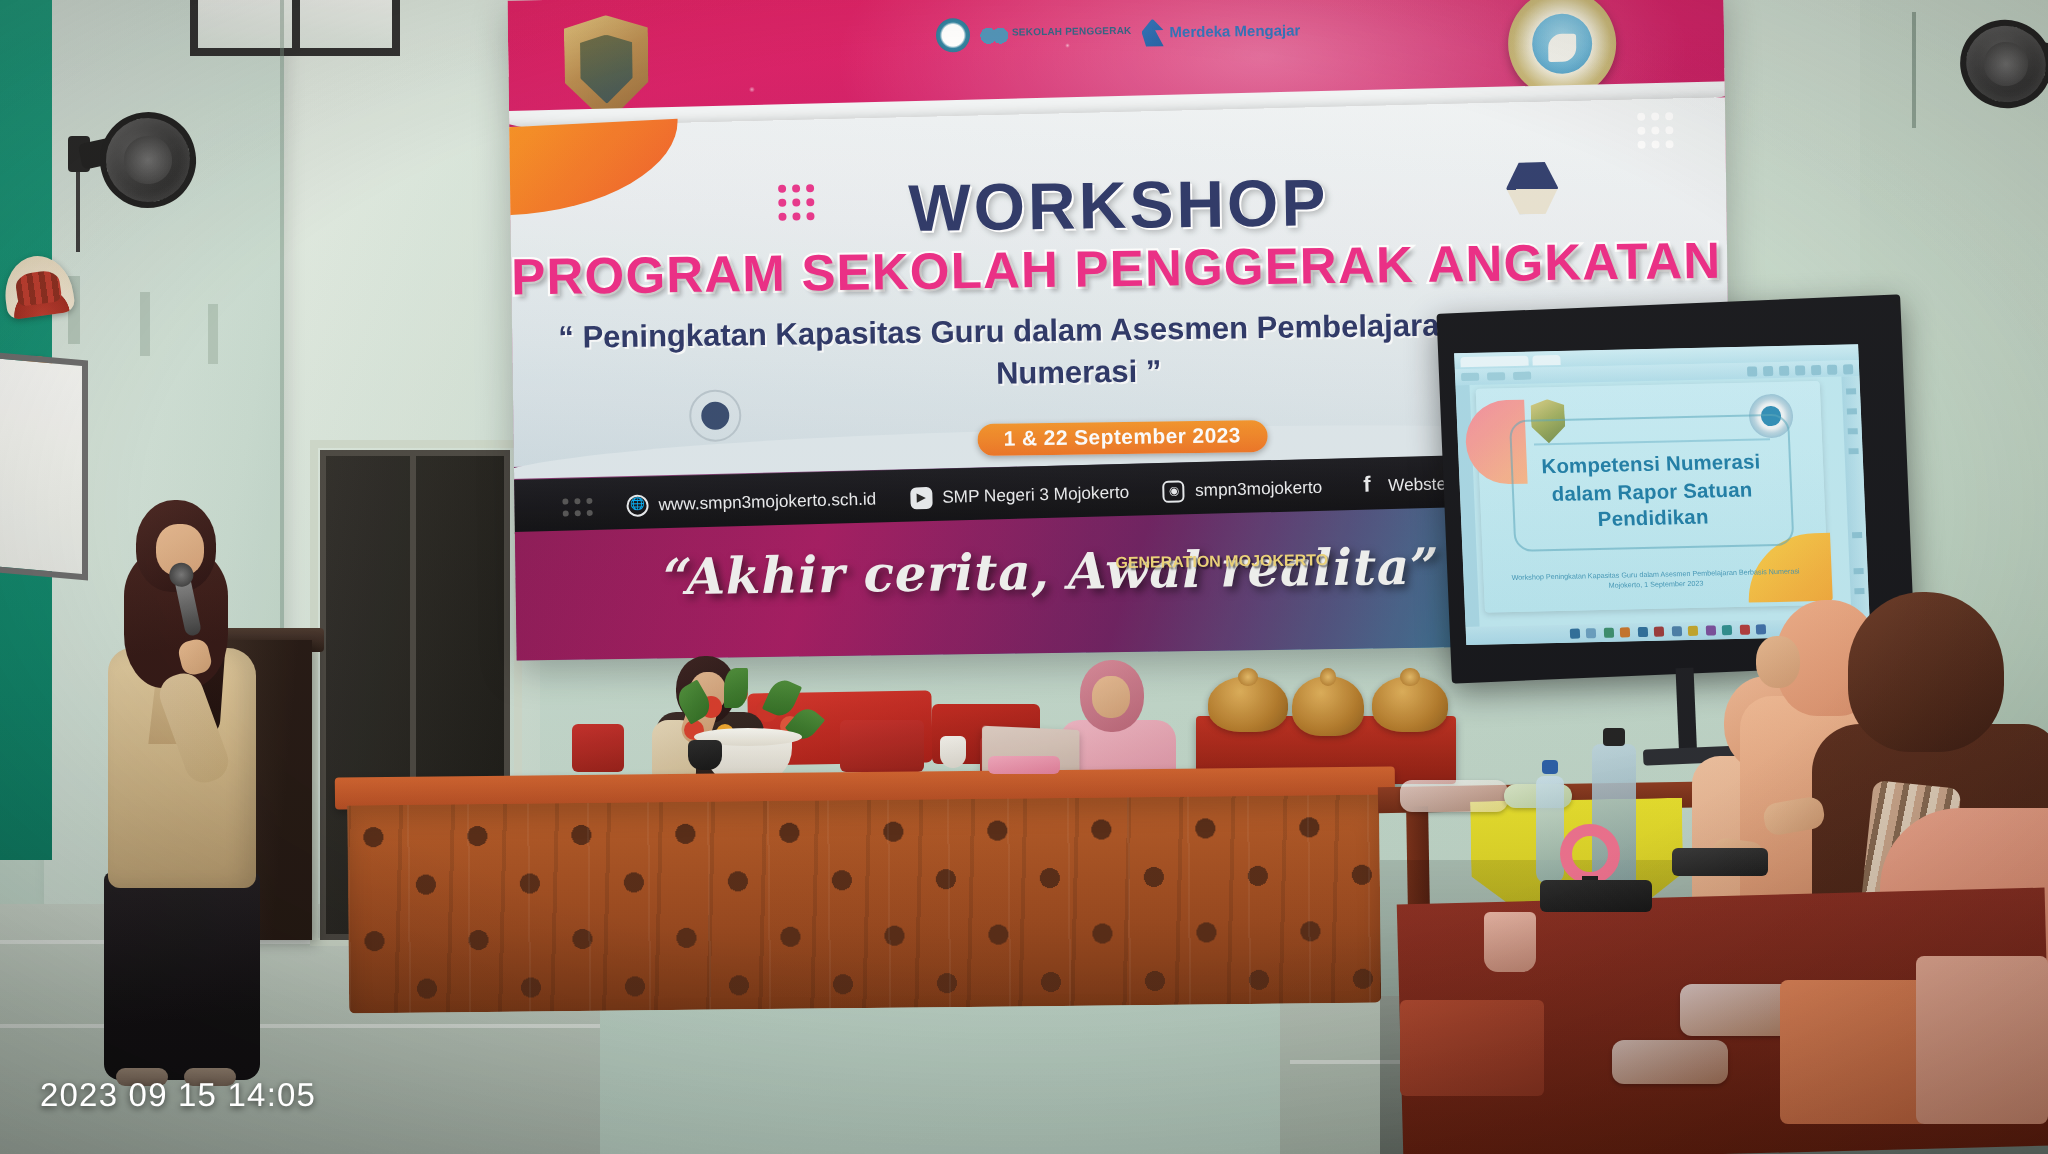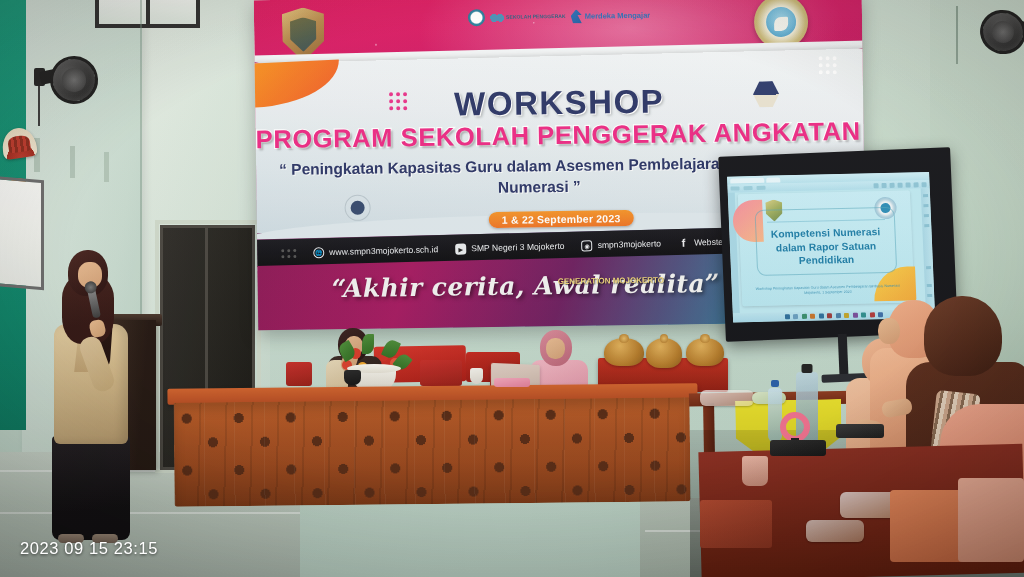--- a/index.html
+++ b/index.html
@@ -706,14 +706,14 @@
   <div class="snack" style="left:806px;top:520px;width:58px;height:22px;background:linear-gradient(160deg,rgba(250,250,245,.7),rgba(215,185,150,.55));"></div>
   <div class="mug" style="left:742px;top:456px;width:26px;height:30px;background:linear-gradient(170deg,#e8b5a4,#c08774);"></div>
   <div class="bag" style="left:700px;top:500px;width:72px;height:48px;background:linear-gradient(160deg,#b24a30,#8a3320);"></div>
   <div class="bag" style="left:890px;top:490px;width:74px;height:72px;background:linear-gradient(160deg,#e98a5c,#c96a42);border-radius:4px;"></div>
   <div class="bag" style="left:958px;top:478px;width:66px;height:84px;background:linear-gradient(160deg,#efb19a,#d38d72);border-radius:4px;"></div>
   <div class="bag" style="left:770px;top:440px;width:56px;height:16px;background:linear-gradient(170deg,#2c2c2c,#161616);border-radius:3px;"></div>
   <div class="bag" style="left:836px;top:424px;width:48px;height:14px;background:linear-gradient(170deg,#3a3a3a,#1d1d1d);border-radius:3px;"></div>
 
   <div class="warm"></div>
   <div class="vignette"></div>
-  <div class="timestamp">2023 09 15 23:15</div>
+  <div class="timestamp">2023 09 15 14:05</div>
 </div>
 
 </body></html>

